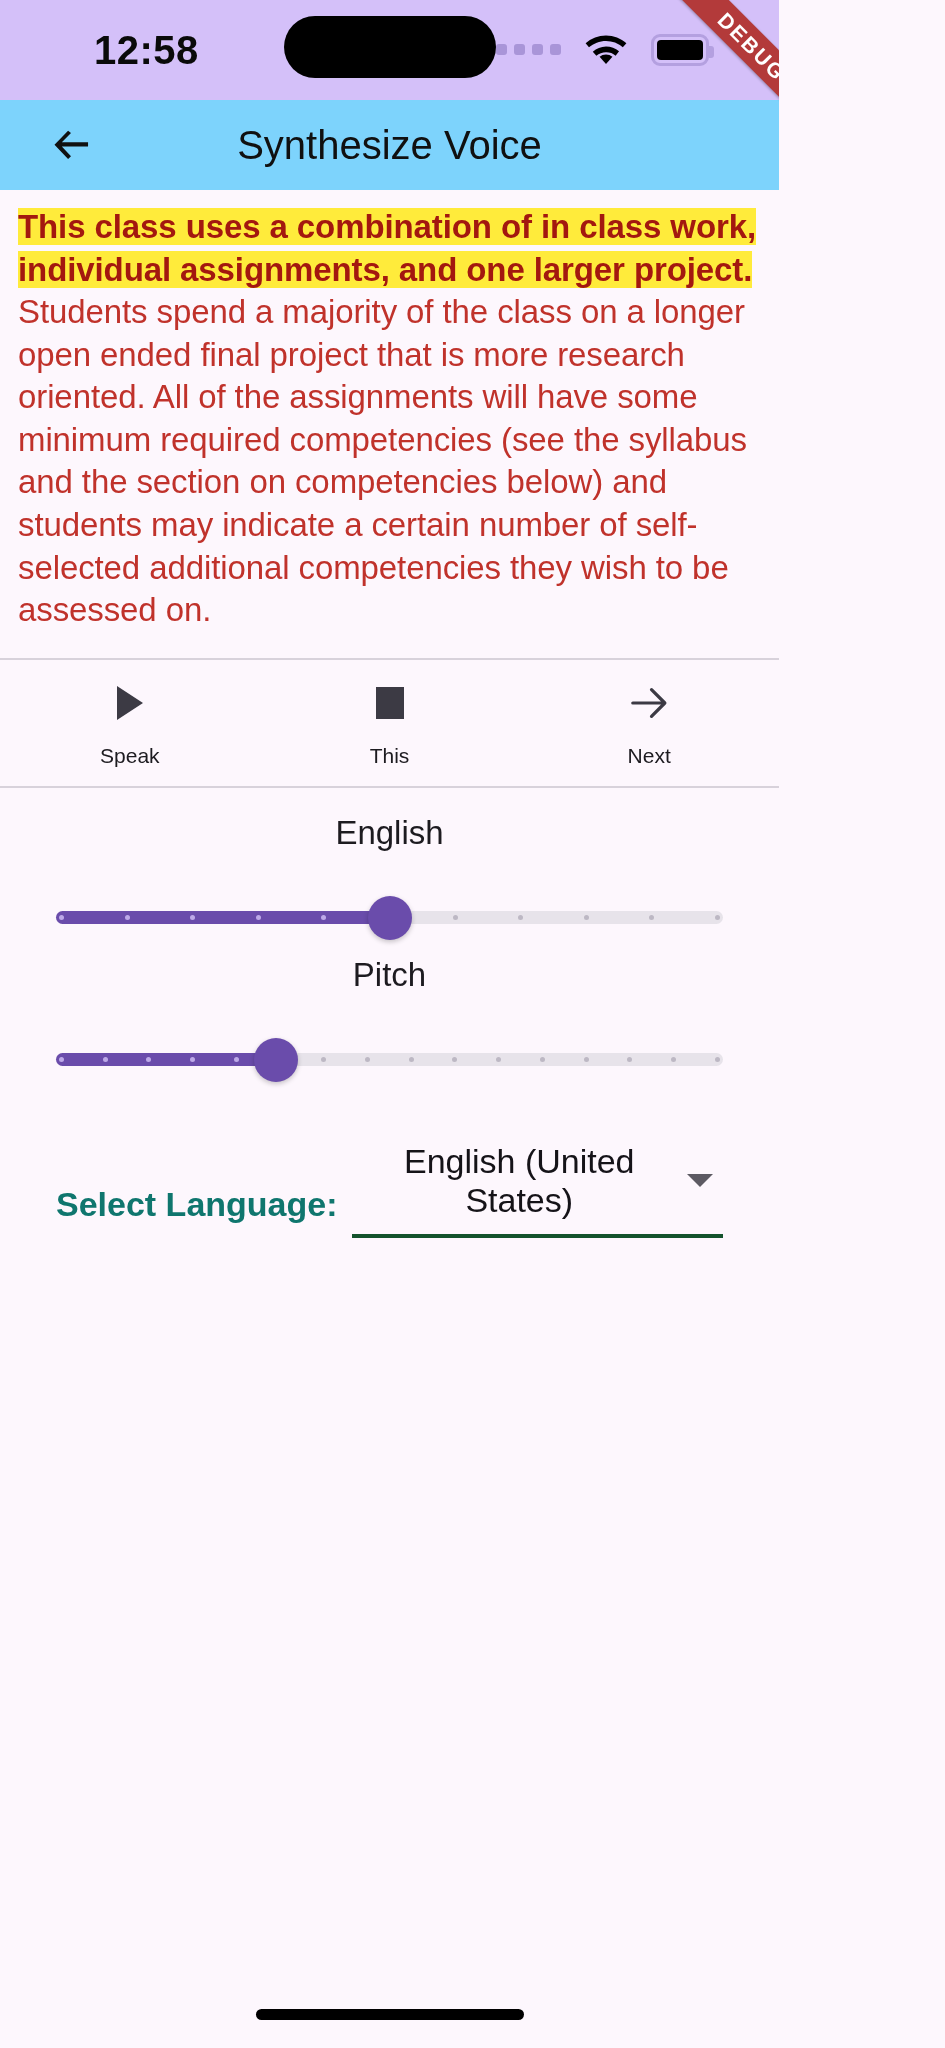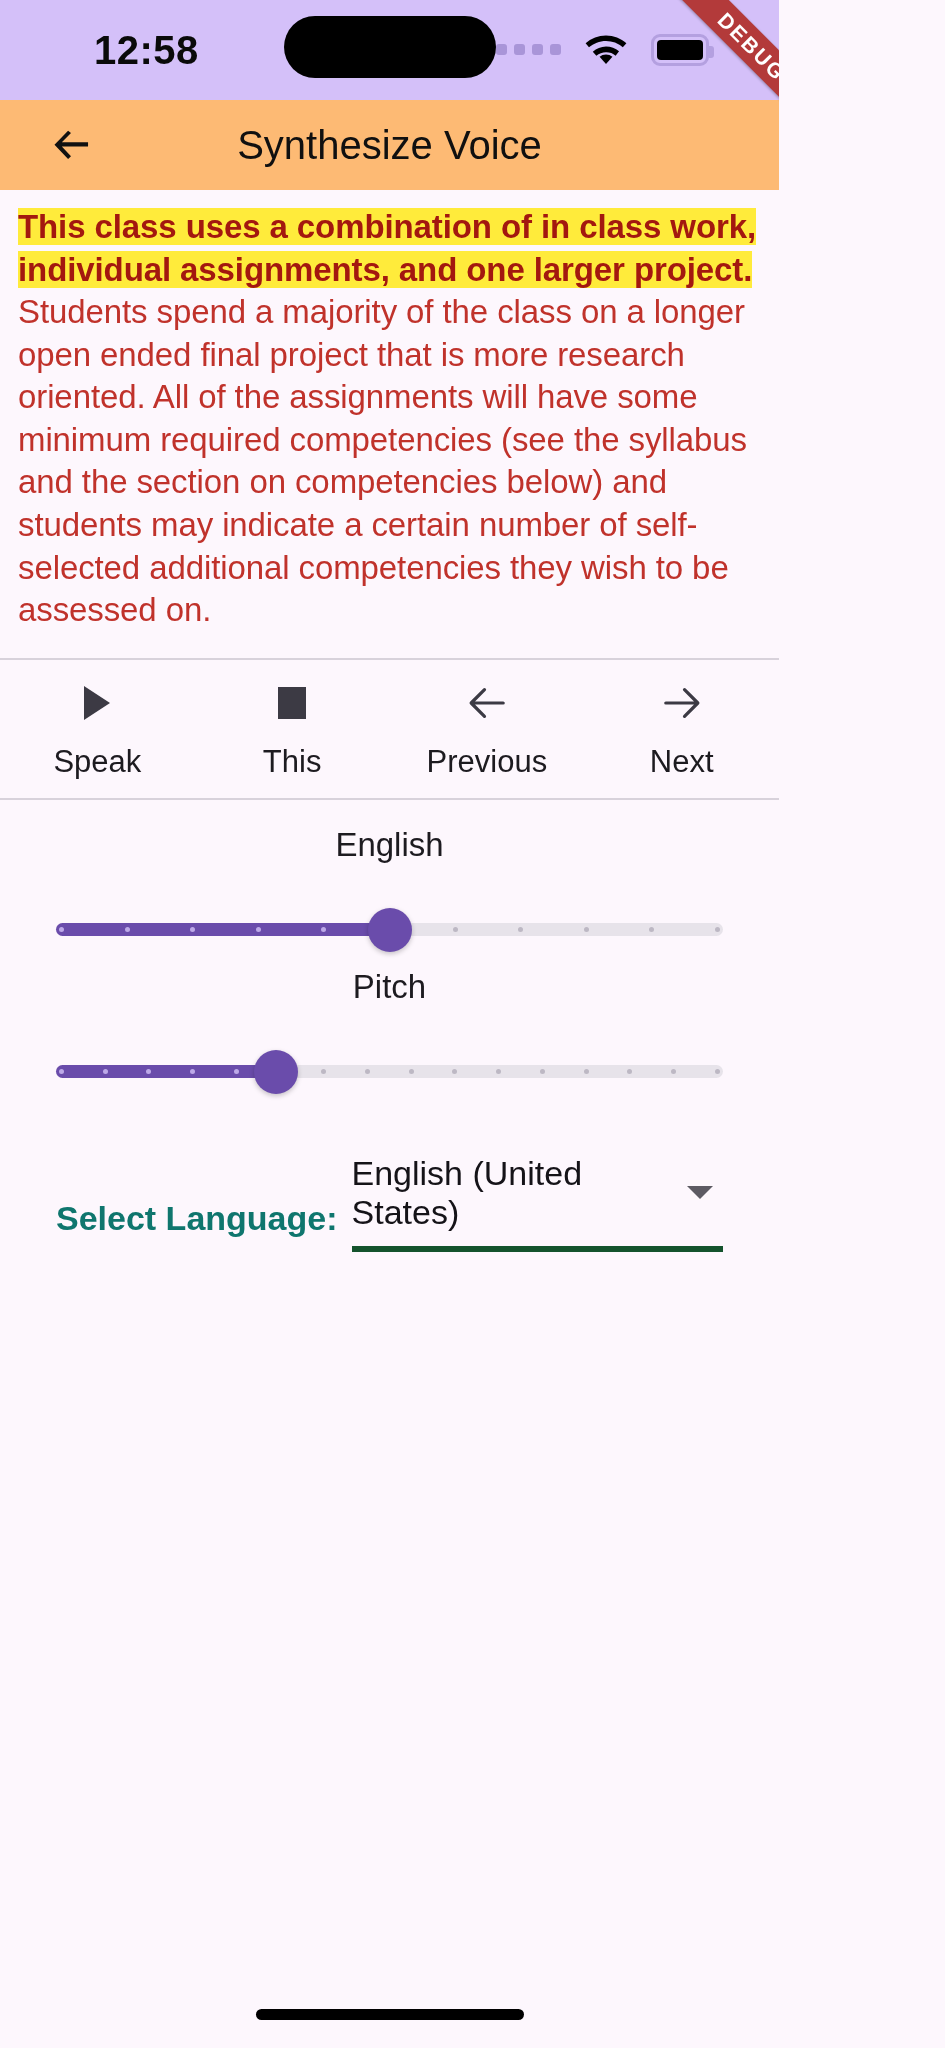--- a/index.html
+++ b/index.html
@@ -118,21 +118,21 @@
     height: 33px;
     transform: rotate(45deg);
     top: 30px;
     left: 8px;
     box-shadow: 0 1px 3px rgba(0,0,0,0.3);
   }
 
   
   .app-bar {
     height: 90px;
-    background: #fdba74;
+    background: #7dd3fc;
     display: flex;
     align-items: center;
     position: relative;
     padding: 0 40px;
   }
   .back-btn {
     width: 62px;
     height: 62px;
     display: flex;
     align-items: center;
@@ -191,21 +191,21 @@
   }
   .ctrl-ico {
     height: 42px;
     display: flex;
     align-items: center;
     justify-content: center;
     color: #3c3a44;
   }
   .ctrl-ico svg { display:block; }
   .ctrl-label {
-    font-size: 31px;
+    font-size: 21px;
     color: #1d1b20;
   }
   .play-tri {
     width: 0; height: 0;
     border-left: 26px solid #3c3a44;
     border-top: 17px solid transparent;
     border-bottom: 17px solid transparent;
   }
   .stop-sq {
     width: 28px; height: 32px;
@@ -280,25 +280,26 @@
   .lang-label {
     font-size: 34px;
     font-weight: 700;
     color: #0f766e;
     padding-bottom: 14px;
     white-space: nowrap;
   }
   .lang-select {
     flex: 1;
     margin-left: 14px;
-    border-bottom: 6px solid #14532d;
+    border-bottom: 4px solid #14532d;
     display: flex;
     align-items: center;
     padding-bottom: 14px;
     cursor: pointer;
+    text-align: center;
   }
   .lang-value {
     font-size: 34px;
     color: #151318;
     flex: 1;
   }
   .caret {
     width: 0; height: 0;
     border-left: 13px solid transparent;
     border-right: 13px solid transparent;
@@ -374,28 +375,20 @@
     </div>
     <div class="ctrl">
       <div class="ctrl-ico">
           <div class="stop-sq"></div>
         </div>
       <div class="ctrl-label">This</div>
     </div>
     <div class="ctrl">
       <div class="ctrl-ico">
         <svg width="44" height="36" viewBox="0 0 24 20">
-          <path d="M10.6 2.6 3.2 10l7.4 7.4M3.6 10H21" stroke="#3c3a44" stroke-width="1.8" fill="none" stroke-linecap="round" stroke-linejoin="round"></path>
-        </svg>
-      </div>
-      <div class="ctrl-label">Previous</div>
-    </div>
-    <div class="ctrl">
-      <div class="ctrl-ico">
-        <svg width="44" height="36" viewBox="0 0 24 20">
           <path d="M13.4 2.6 20.8 10l-7.4 7.4M20.4 10H3" stroke="#3c3a44" stroke-width="1.8" fill="none" stroke-linecap="round" stroke-linejoin="round"></path>
         </svg>
       </div>
       <div class="ctrl-label">Next</div>
     </div>
   </div>
 
   <div class="divider"></div>
 
   <div class="sliders">

